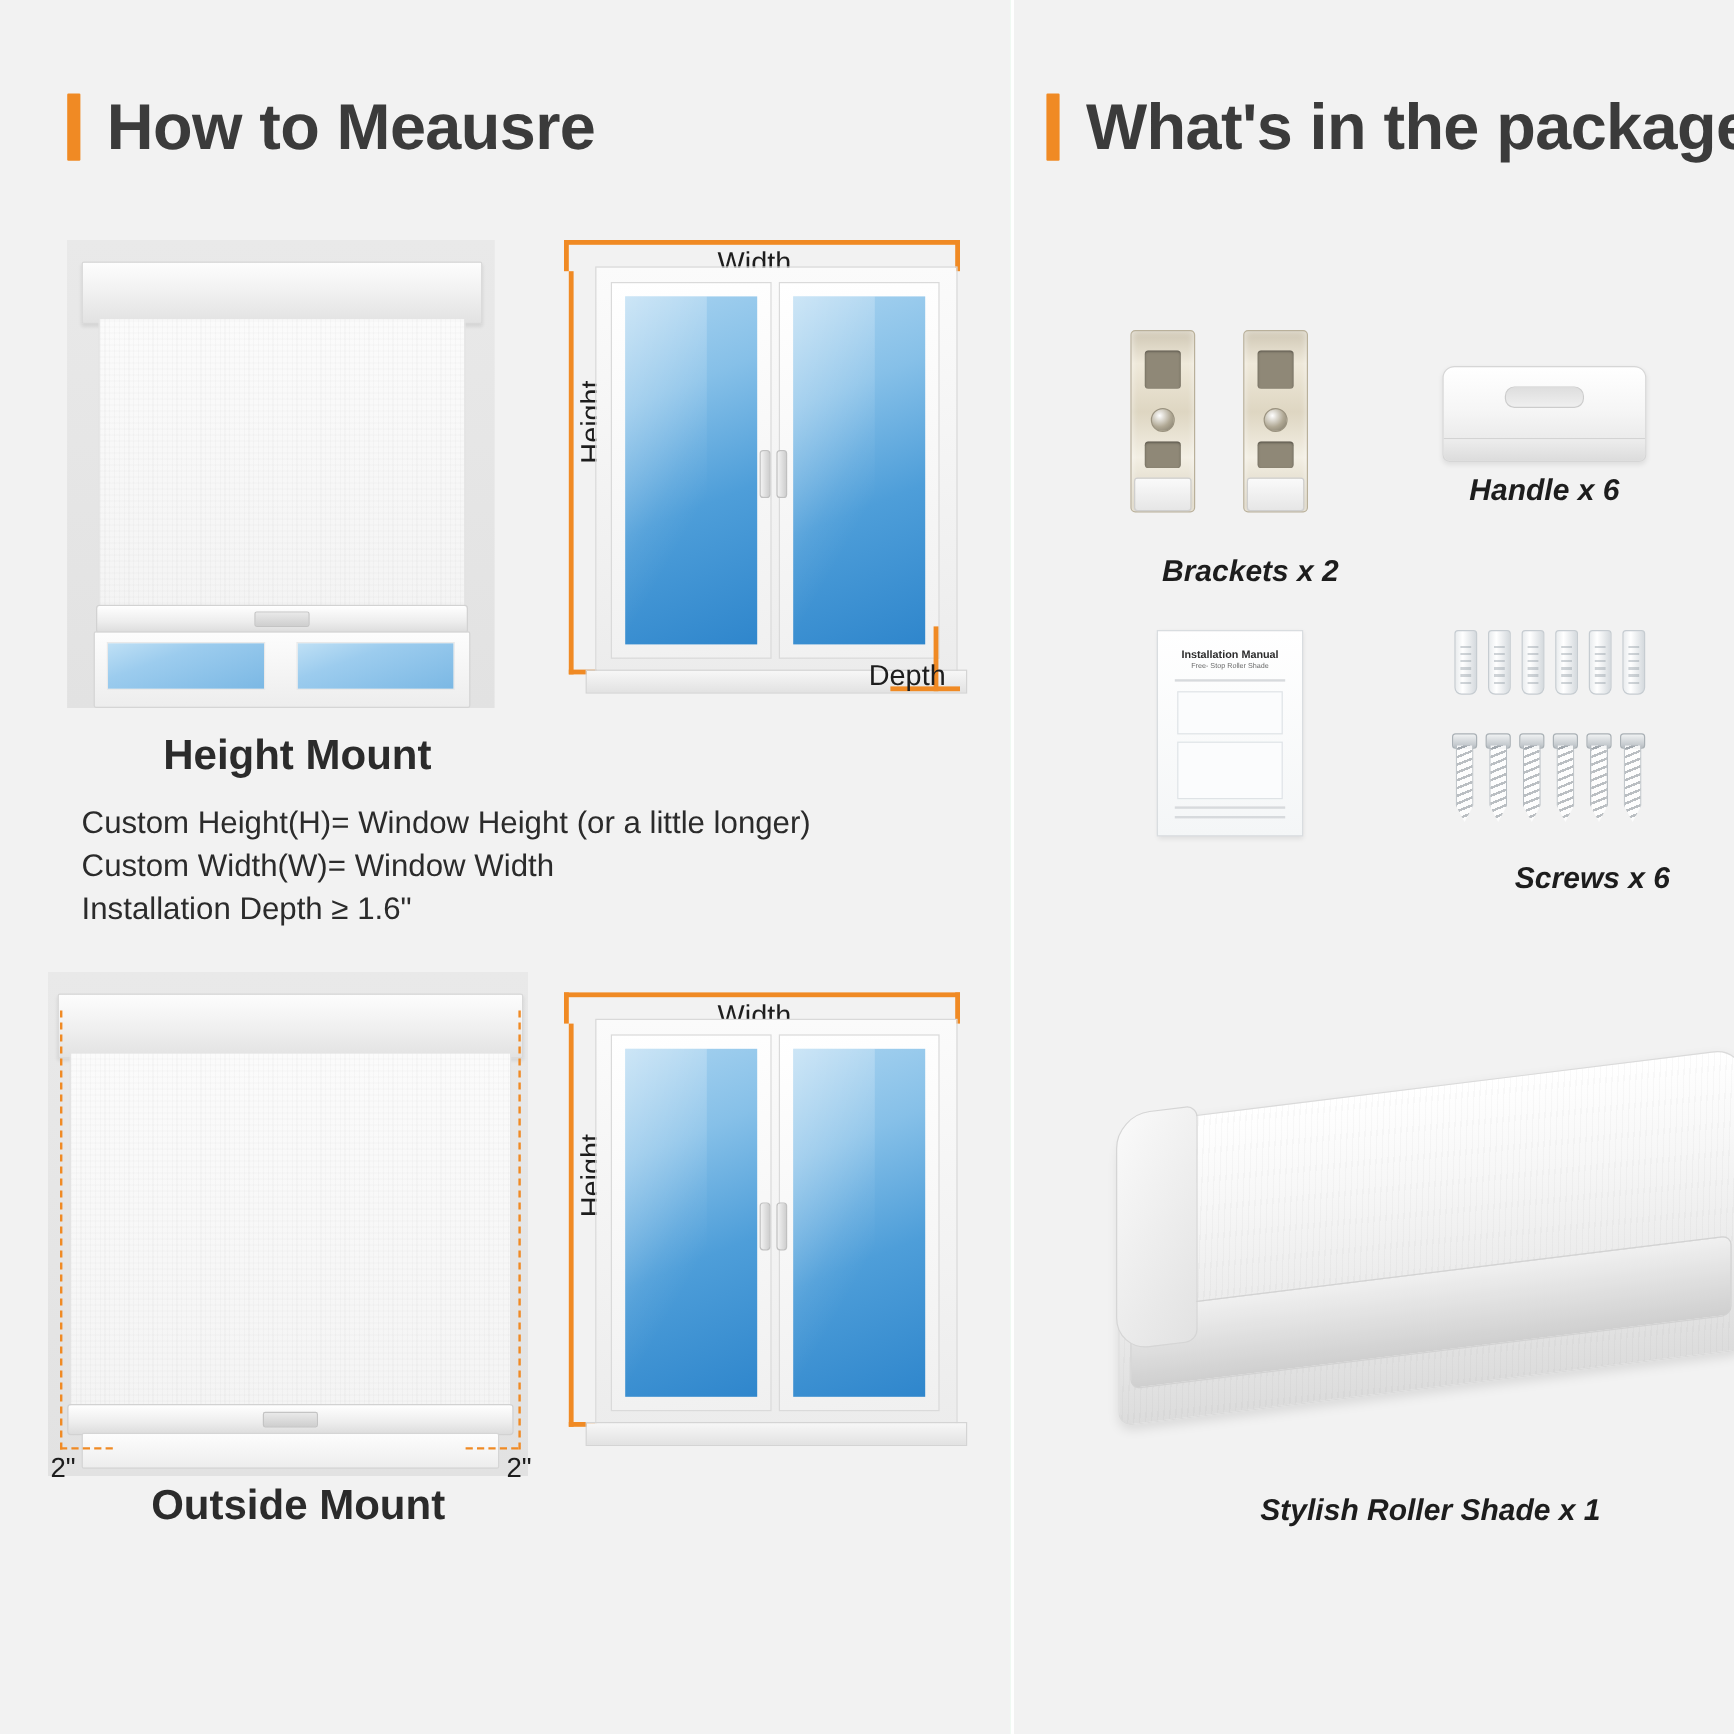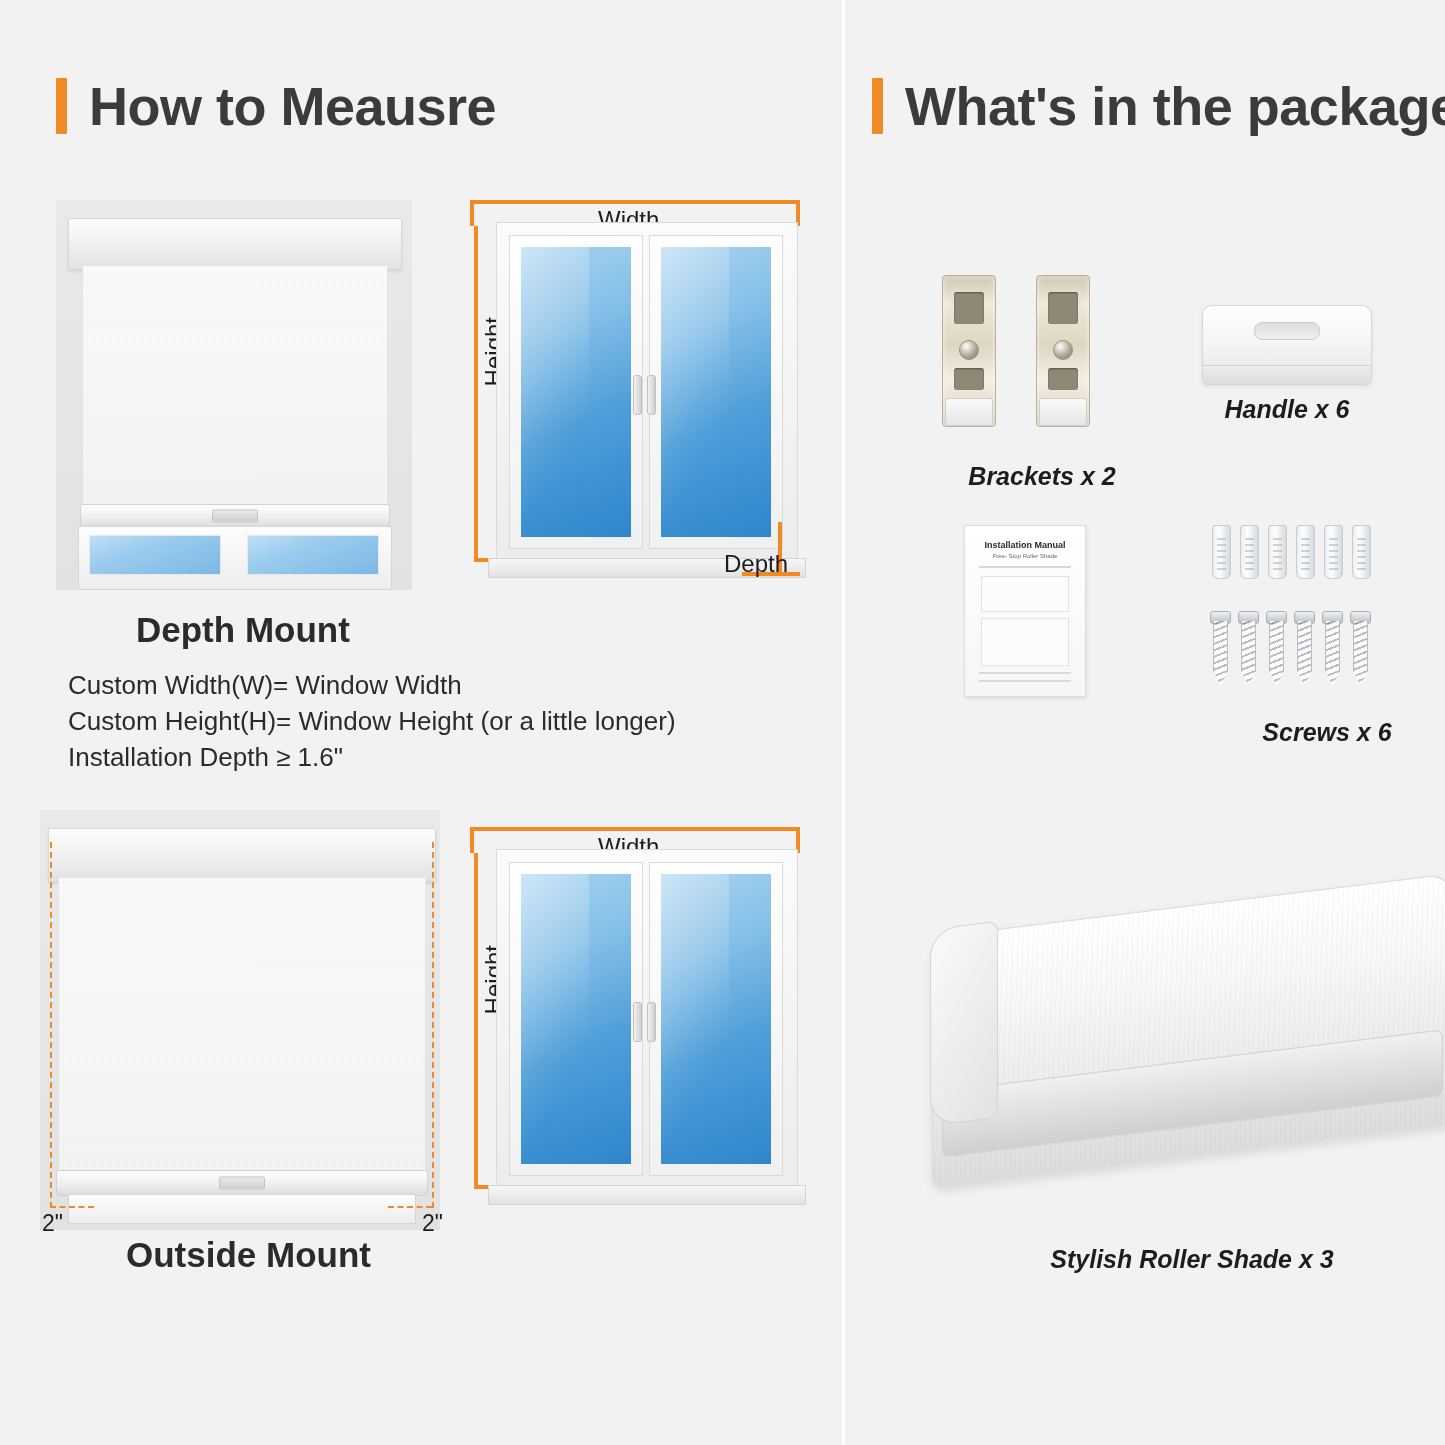--- a/index.html
+++ b/index.html
@@ -456,24 +456,24 @@
           <div class="handle-bar" style="left:136px; top:152px; height:38px;"></div>
           <div class="handle-bar" style="left:150px; top:152px; height:38px;"></div>
         </div>
         <div class="sill" style="left:26px; top:366px; width:316px; height:18px;"></div>
 
         <div class="dim-line" style="left:316px; top:330px; width:4px; height:54px;"></div>
         <div class="dim-line" style="left:280px; top:380px; width:58px; height:4px;"></div>
         <div class="dim-label" style="left:262px; top:358px;">Depth</div>
       </div>
 
-      <div class="mount-title" style="position:absolute; left:136px; top:430px;">Depth Mount</div>
+      <div class="mount-title" style="position:absolute; left:136px; top:430px;">Height Mount</div>
       <div class="mount-lines" style="position:absolute; left:68px; top:488px; width:740px;">
+        <div>Custom Height(H)= Window Height (or a little longer)</div>
         <div>Custom Width(W)= Window Width</div>
-        <div>Custom Height(H)= Window Height (or a little longer)</div>
         <div>Installation Depth ≥ 1.6"</div>
       </div>
     </div>
 
     <div class="mount-block" id="outside-mount">
 
       <div class="shade-fig" style="left:40px; top:15px; width:400px; height:420px;">
         <div class="shade-wall"></div>
         <div class="valance" style="left:8px; top:18px; width:386px; height:52px;"></div>
         <div class="fabric" style="left:18px; top:68px; width:366px; height:300px;"></div>
@@ -597,16 +597,16 @@
           <span class="shaft"></span>
         </div>
     </div>
     <div class="pkg-caption" style="left:340px; top:718px; width:290px;">Screws  x 6</div>
 
     <div class="roller" style="left:90px; top:905px; width:520px; height:250px;">
       <div class="tube"></div>
       <div class="under"></div>
       <div class="endcap"></div>
     </div>
-    <div class="pkg-caption" style="left:100px; top:1245px; width:500px;">Stylish Roller Shade x 3</div>
+    <div class="pkg-caption" style="left:100px; top:1245px; width:500px;">Stylish Roller Shade x 1</div>
 
   </div>
 </div>
 
 </body></html>

